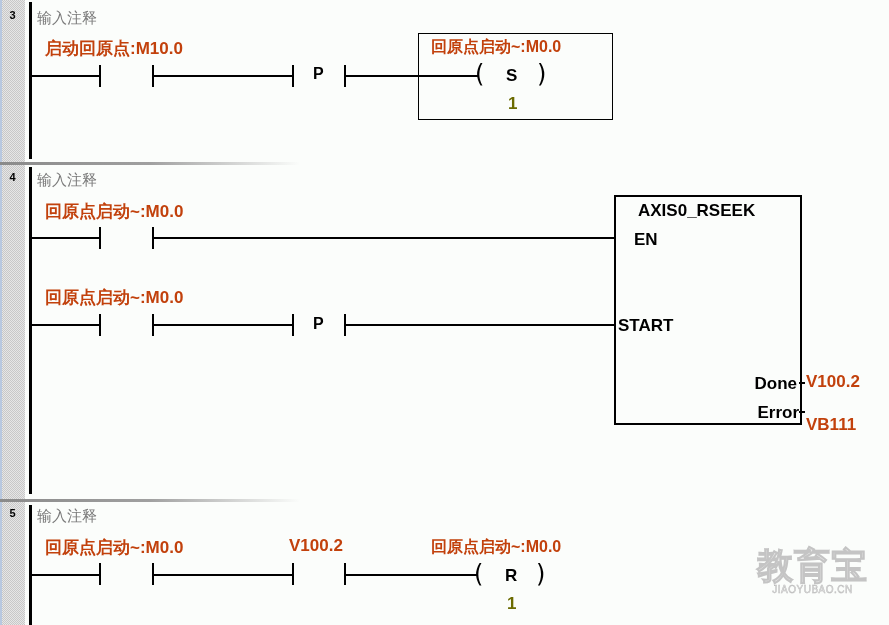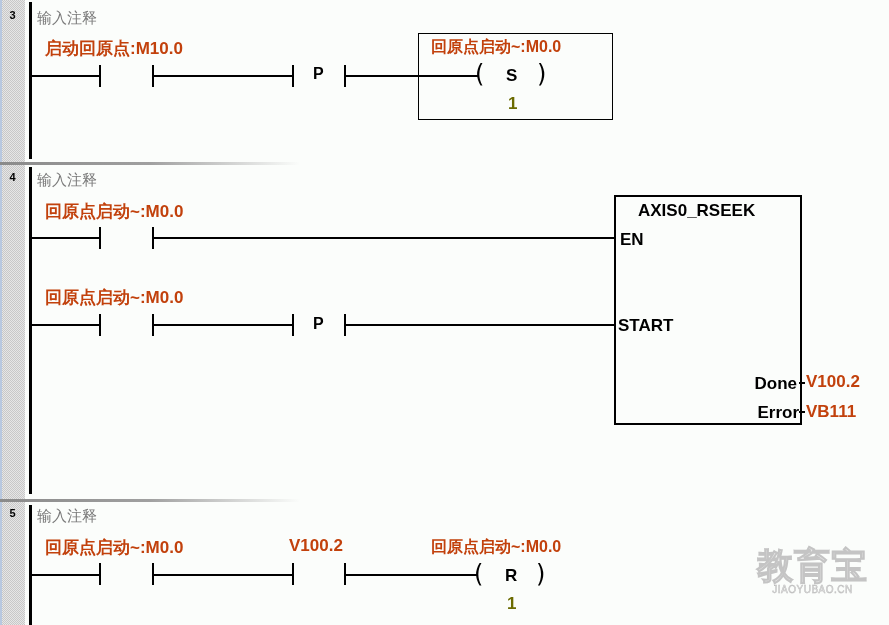--- a/index.html
+++ b/index.html
@@ -91,29 +91,29 @@
   <div class="wire" style="left:153px;top:324px;width:140px;"></div>
   <div>
     <div class="vbar" style="left:292px;top:314px;"></div>
     <div class="plbl" style="left:313px;top:315px;">P</div>
     <div class="vbar" style="left:344px;top:314px;"></div>
   </div>
   <div class="wire" style="left:345px;top:324px;width:271px;"></div>
 
   <div class="fb" style="left:614px;top:195px;width:184px;height:226px;text-align:right;">
     <div class="fbtitle" style="left:22px;top:4px;">AXIS0_RSEEK</div>
-    <div class="pin" style="left:4px;top:33px;">EN</div>
+    <div class="pin" style="left:18px;top:33px;">EN</div>
     <div class="pin" style="left:2px;top:119px;">START</div>
     <div class="pin" style="right:3px;top:177px;">Done</div>
     <div class="pin" style="right:1px;top:206px;">Error</div>
   </div>
   <div class="wire" style="left:799px;top:382px;width:6px;"></div>
   <div class="lbl" style="left:806px;top:372px;">V100.2</div>
   <div class="wire" style="left:799px;top:411px;width:6px;"></div>
-  <div class="lbl" style="left:806px;top:402px;">VB111</div>
+  <div class="lbl" style="left:806px;top:415px;">VB111</div>
 </div>
 
 <div class="sep" style="top:499px;"></div>
 
 <div>
   <div class="netnum" style="top:507px;">5</div>
   <div class="comment" style="top:507px;">输入注释</div>
   <div class="rail" style="top:505px;height:120px;"></div>
 
   <div>

